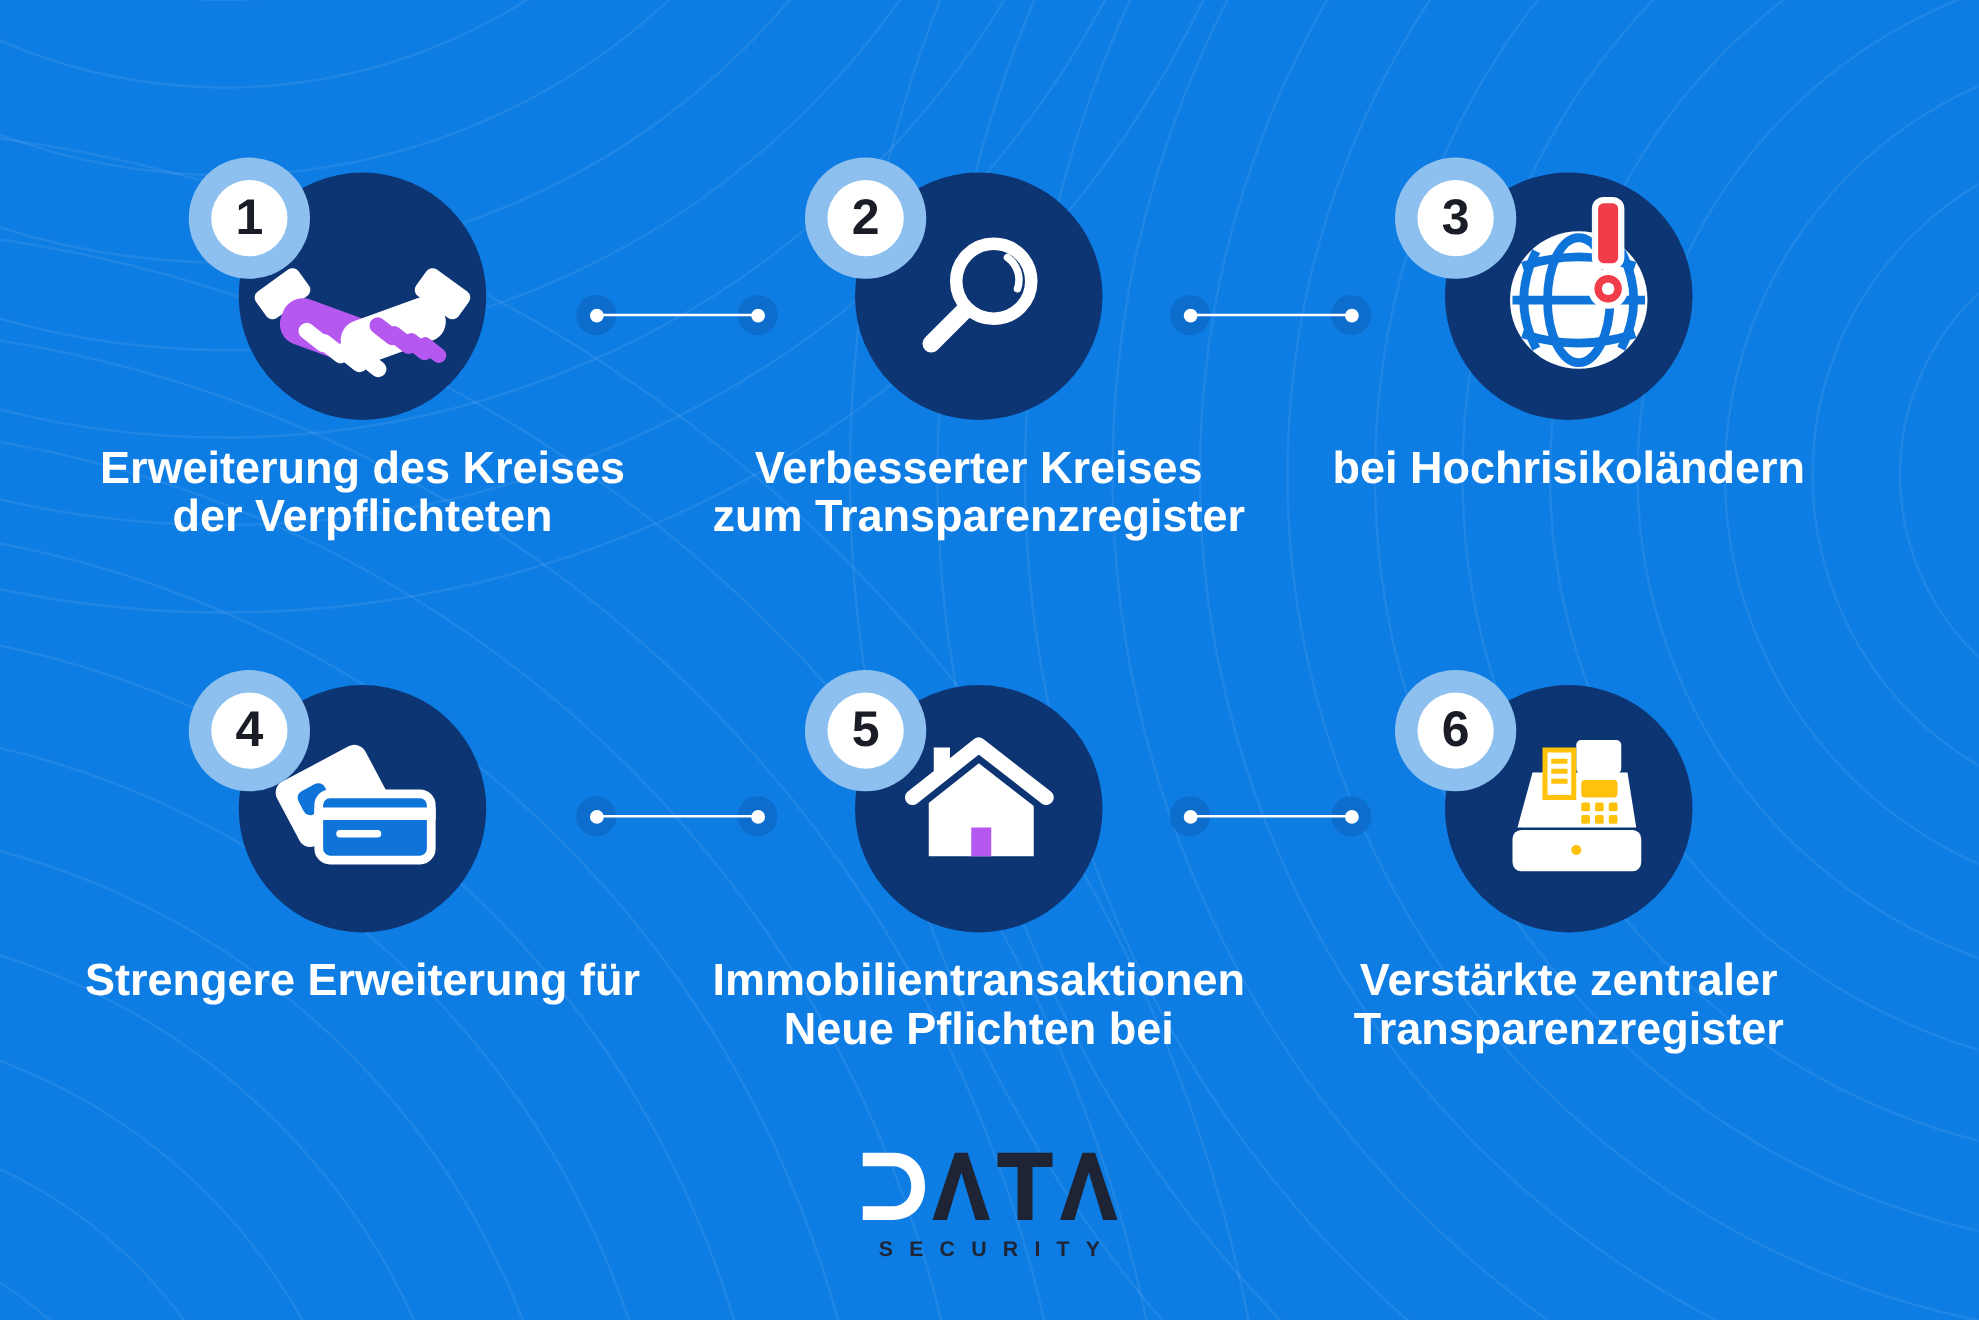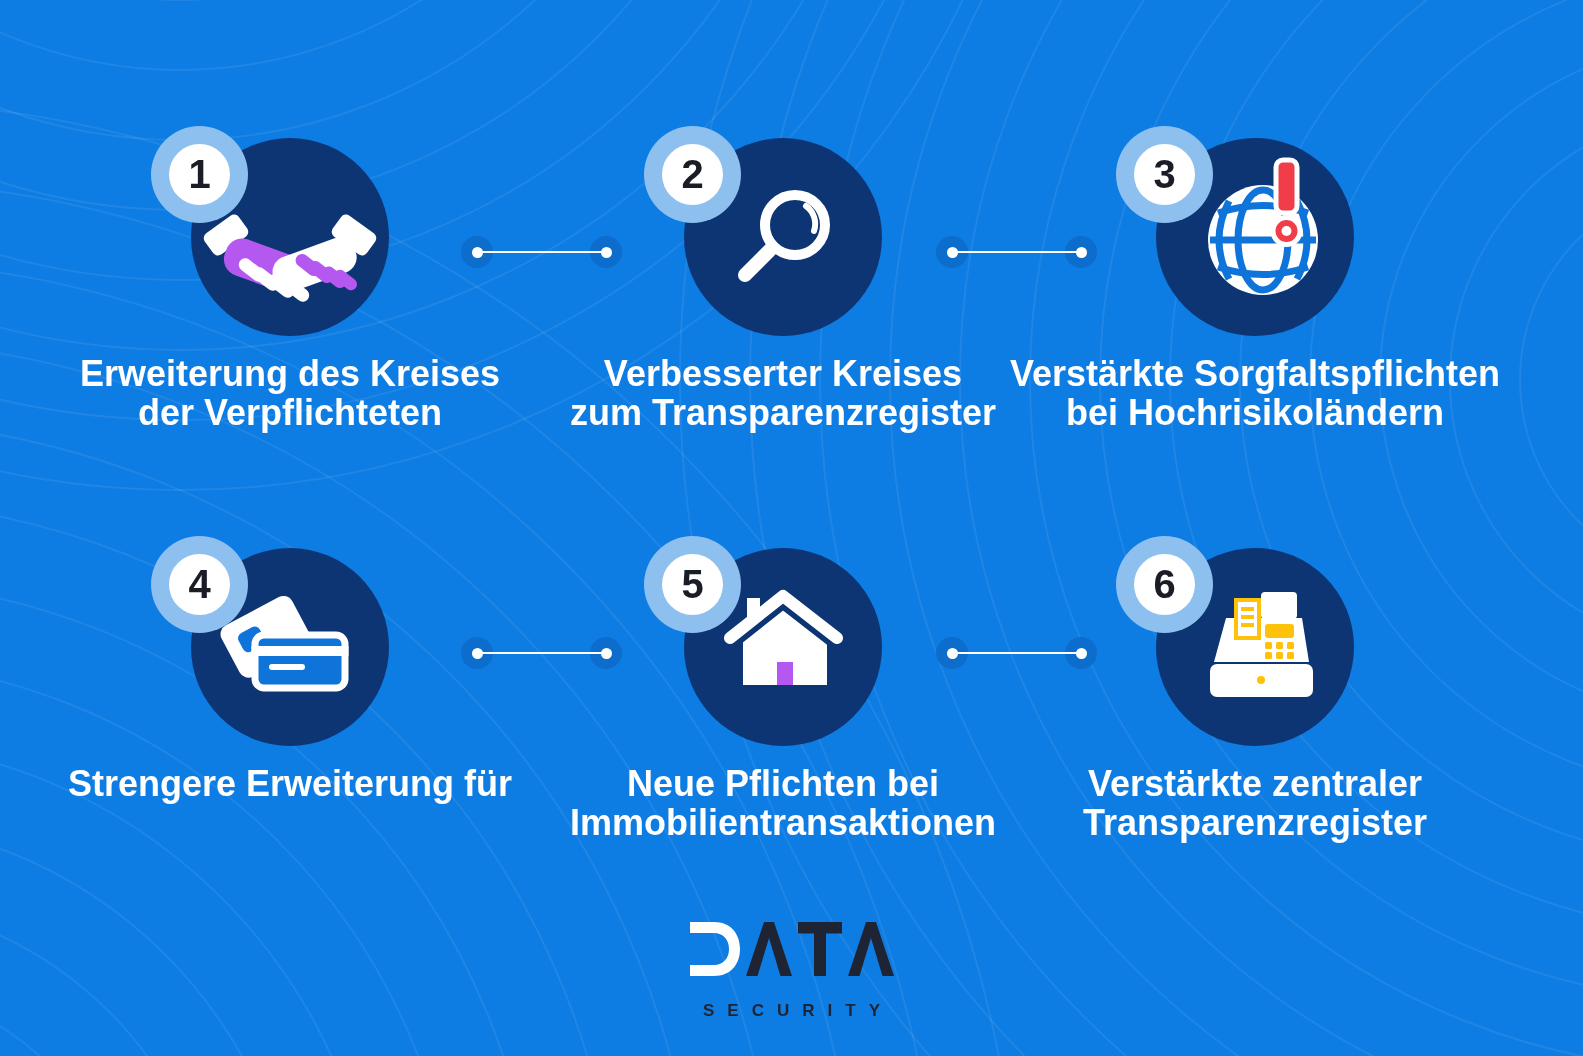--- a/index.html
+++ b/index.html
@@ -29,21 +29,21 @@
   .conn-dot{position:absolute;top:0;width:32px;height:32px;border-radius:50%;background:#0D6DCC;}
   .conn-dot.l{left:0}.conn-dot.r{right:0}
   .conn-core{position:absolute;top:10.5px;width:11px;height:11px;border-radius:50%;background:#FFFFFF;}
   .conn-core.l{left:10.5px}.conn-core.r{right:10.5px}
   .conn-line{position:absolute;left:16px;right:16px;top:15px;height:2px;background:#FFFFFF;}
 
   
   .logo{position:absolute;left:0;top:922px;width:100%;
     display:flex;flex-direction:column;align-items:center;gap:9px;}
   .logo-sub{color:#1E2433;font-size:17px;font-weight:bold;
-    letter-spacing:13px;text-indent:13px;margin-top:12px;}
+    letter-spacing:13px;text-indent:13px;}
 </style>
 </head>
 <body>
 
 <div class="canvas">
 
   <svg class="bg-arcs" viewBox="0 0 1583 1056" fill="none">
     <g stroke="rgba(255,255,255,0.08)" stroke-width="2">
       <circle cx="1720" cy="380" r="200"></circle>
         <circle cx="1720" cy="380" r="270"></circle>
@@ -172,21 +172,20 @@
         <path d="M141,63 Q161,102 141,141"></path>
       </g>
       <rect x="120" y="22" width="21" height="53" rx="7" fill="#F13C49" stroke="#FFFFFF" stroke-width="5"></rect>
       <circle cx="130.5" cy="93" r="13.5" fill="#F13C49" stroke="#FFFFFF" stroke-width="5"></circle>
       <circle cx="130.5" cy="93" r="5" fill="#FFFFFF"></circle>
     </svg>
     <div class="badge">
       <div class="badge-inner">3</div>
     </div>
     <div class="caption">
-      <div>Verstärkte Sorgfaltspflichten</div>
       <div>bei Hochrisikoländern</div>
     </div>
   </div>
 
   <div class="item r2 c1">
     <div class="big-circle"></div>
     <svg class="icon" viewBox="0 0 198 198">
       <g transform="rotate(-28 75 91)">
         <rect x="36" y="60" width="80" height="58" rx="10" fill="#FFFFFF"></rect>
         <rect x="50" y="74" width="24" height="21" rx="6" fill="#0F74DA"></rect>
@@ -209,22 +208,22 @@
       <polygon points="59,84 99,52 143,84 143,137 59,137" fill="#FFFFFF"></polygon>
       <polyline points="46,90 99,48 153,90" stroke="#0D3573" stroke-width="23" fill="none" stroke-linecap="round" stroke-linejoin="round"></polyline>
       <rect x="63" y="50" width="13" height="24" fill="#FFFFFF"></rect>
       <polyline points="46,90 99,48 153,90" stroke="#FFFFFF" stroke-width="12" fill="none" stroke-linecap="round" stroke-linejoin="round"></polyline>
       <rect x="93" y="114" width="16" height="23" fill="#B558F0"></rect>
     </svg>
     <div class="badge">
       <div class="badge-inner">5</div>
     </div>
     <div class="caption">
+      <div>Immobilientransaktionen</div>
       <div>Neue Pflichten bei</div>
-      <div>Immobilientransaktionen</div>
     </div>
   </div>
 
   <div class="item r2 c3">
     <div class="big-circle"></div>
     <svg class="icon" viewBox="0 0 198 198">
       <rect x="105" y="44" width="36" height="27" rx="4" fill="#FFFFFF"></rect>
       <polygon points="70,70 146,70 153,114 58,114" fill="#FFFFFF"></polygon>
       <rect x="54" y="116" width="103" height="33" rx="7" fill="#FFFFFF"></rect>
       <rect x="80" y="52" width="23" height="38" fill="#FFFFFF" stroke="#FFC20A" stroke-width="4"></rect>

